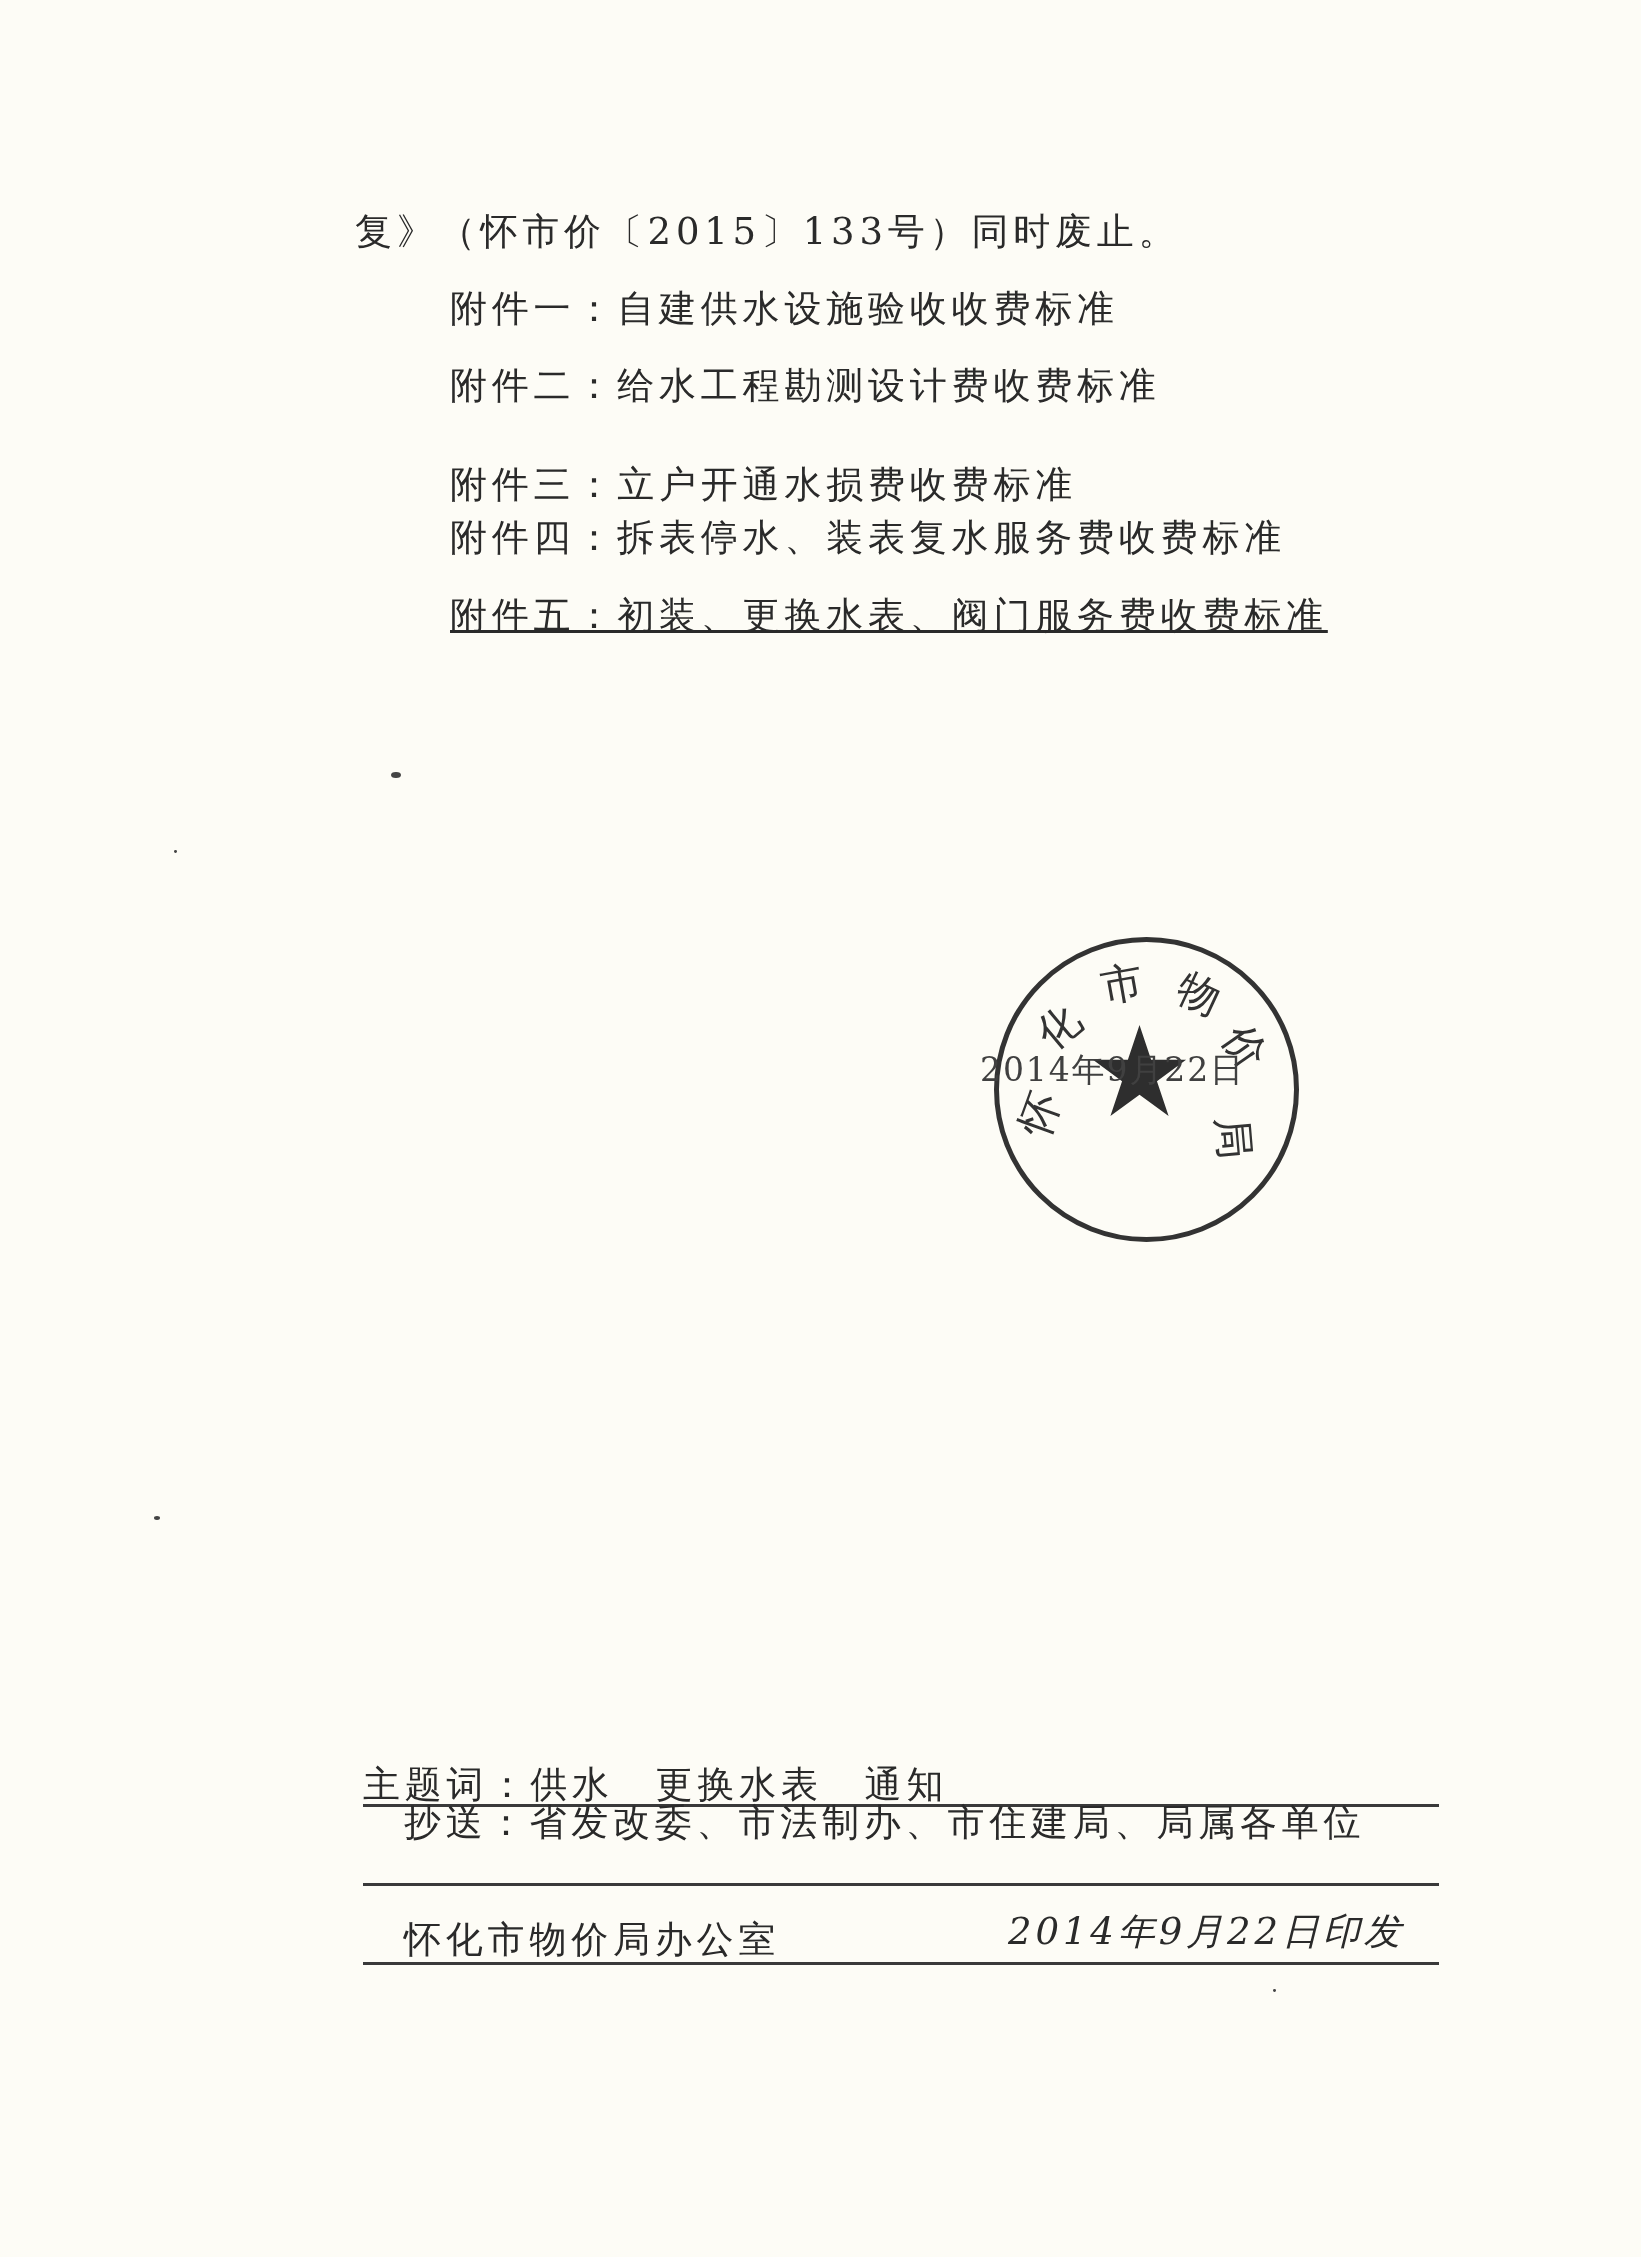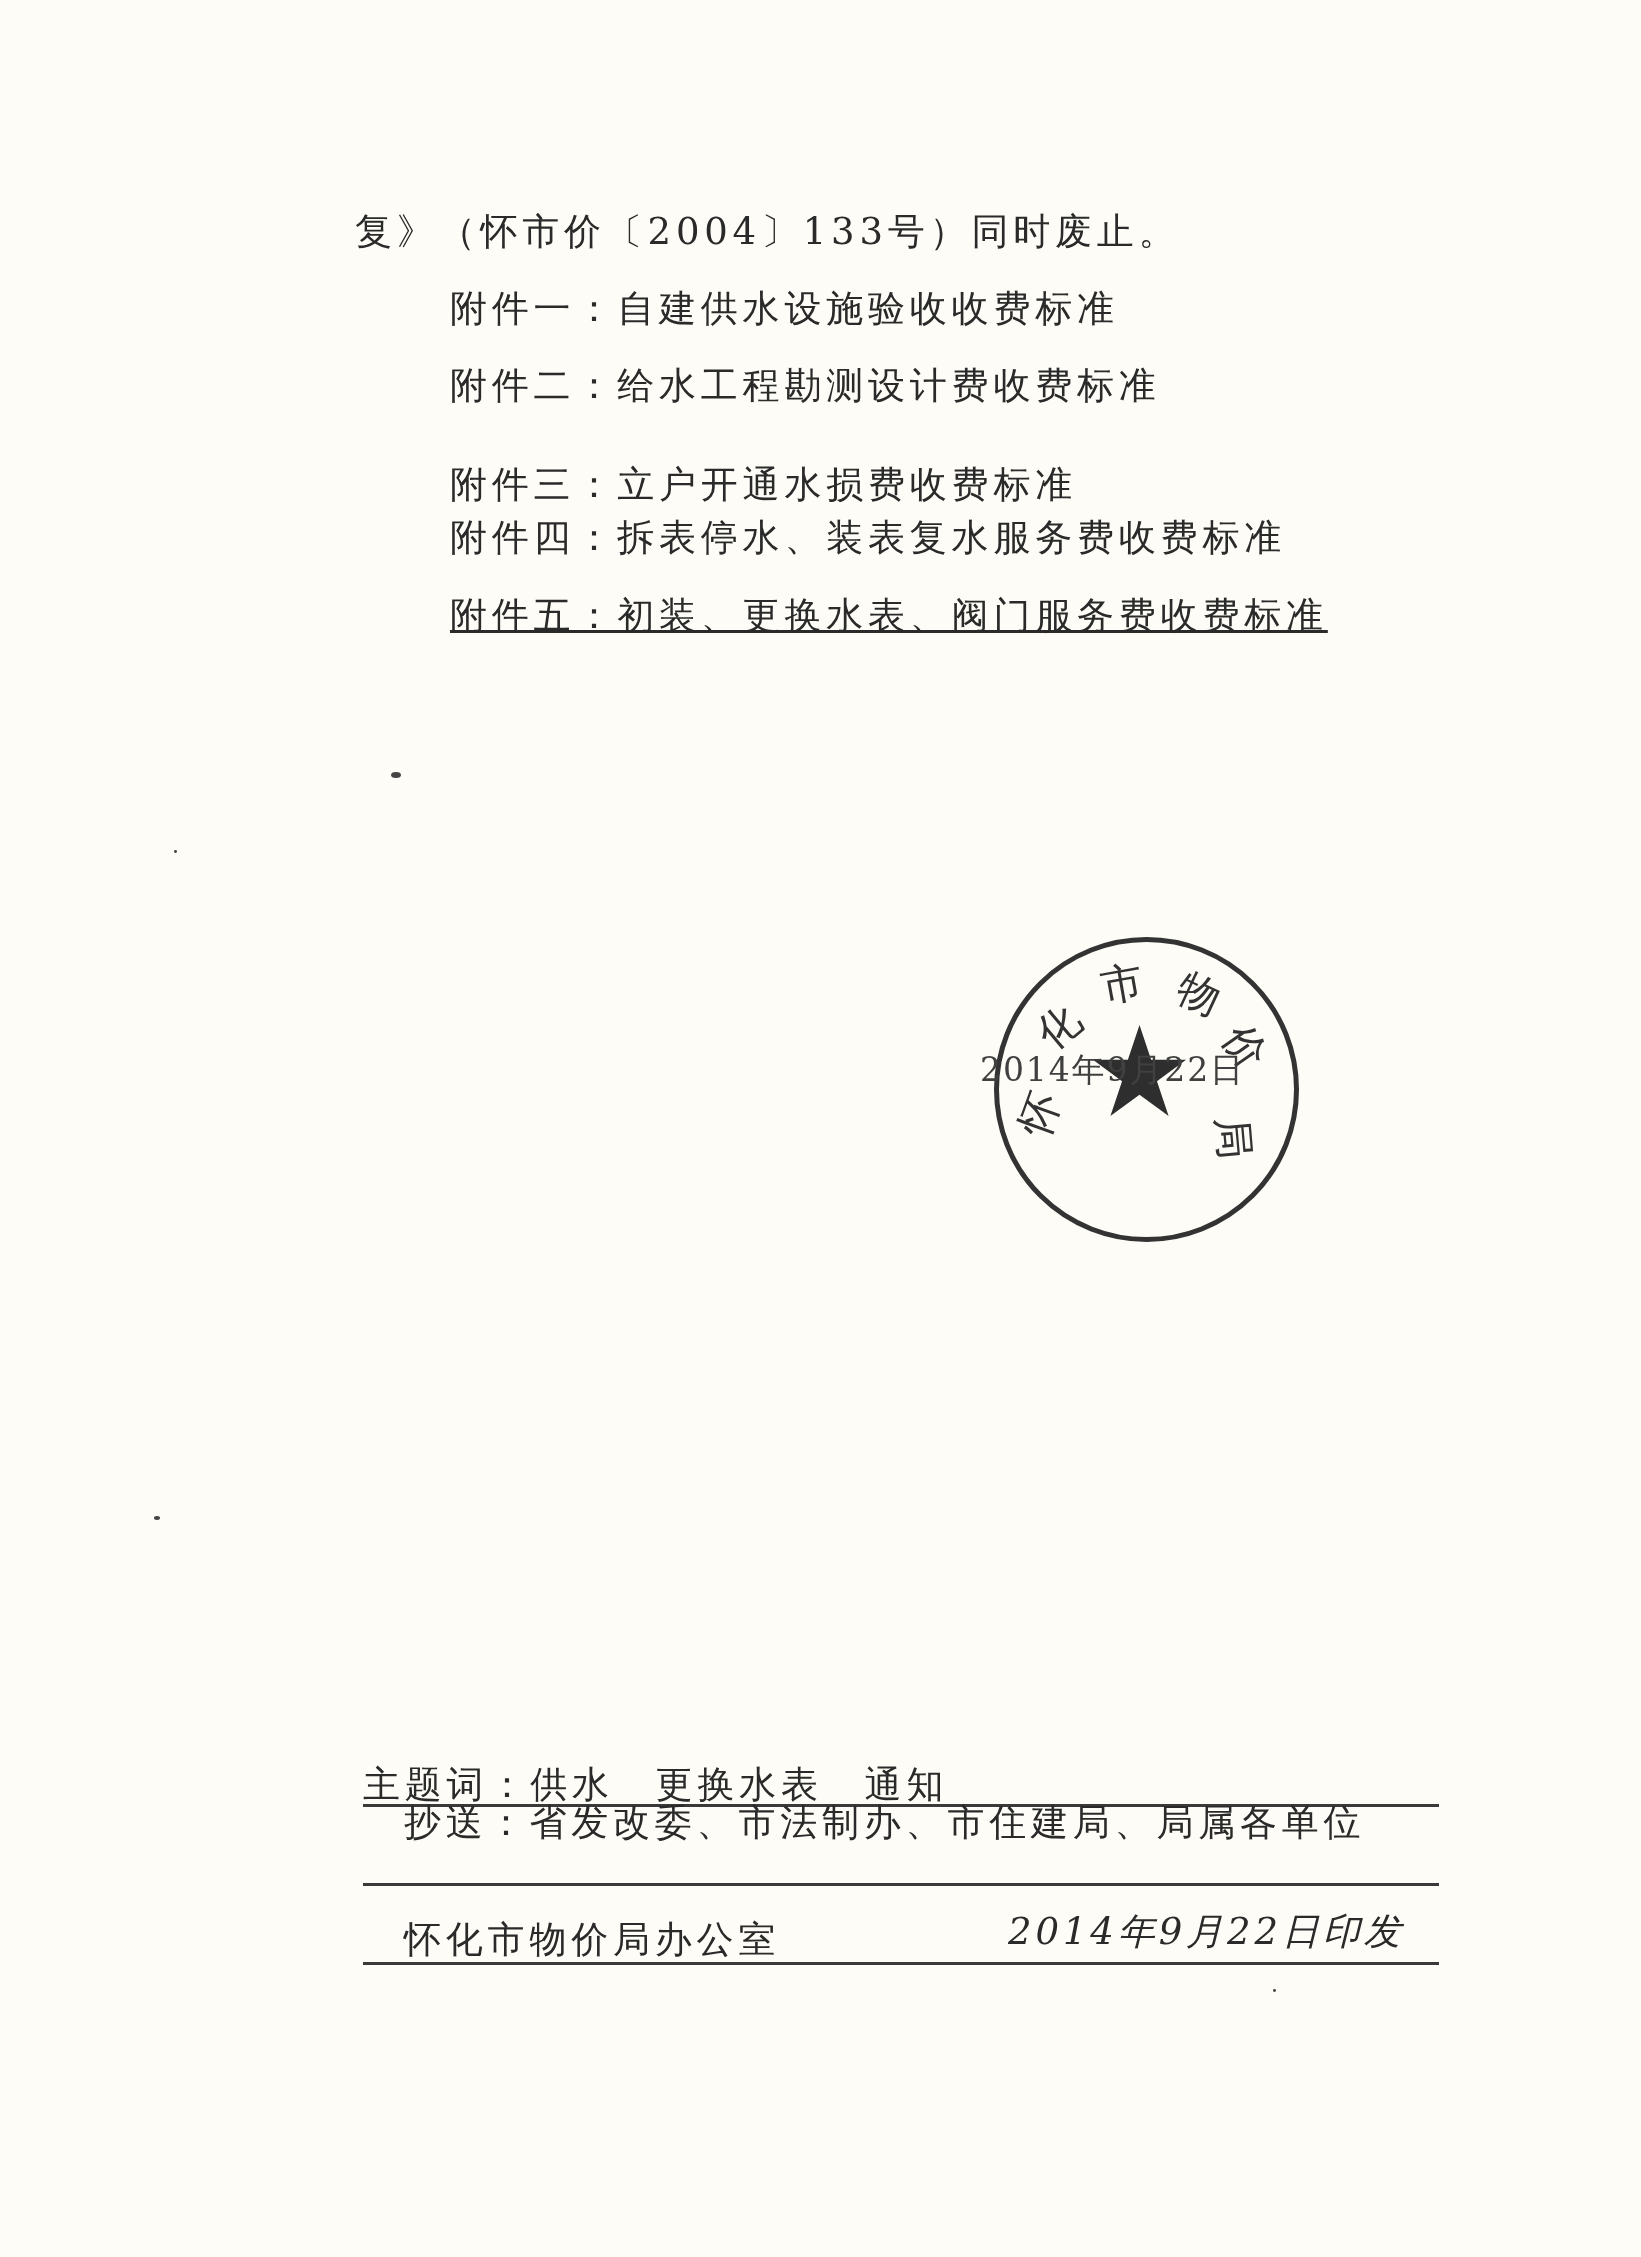--- a/index.html
+++ b/index.html
@@ -31,21 +31,21 @@
     position:absolute; left:1091px; top:1023px; width:97px; height:97px;
   }
   .speck { position:absolute; background:#444; border-radius:50%; }
   .right { position:absolute; white-space:nowrap; font-size:37px; letter-spacing:3.9px; }
 </style>
 </head>
 <body>
 
 <div>
 
-  <div class="line" style="left:355px; top:209px;">复》（怀市价〔2004〕133号）同时废止。</div>
+  <div class="line" style="left:355px; top:209px;">复》（怀市价〔2015〕133号）同时废止。</div>
 
   <div class="line" style="left:450px; top:286px;">附件一：自建供水设施验收收费标准</div>
   <div class="line" style="left:450px; top:363px;">附件二：给水工程勘测设计费收费标准</div>
   <div class="line" style="left:450px; top:462px;">附件三：立户开通水损费收费标准</div>
   <div class="line" style="left:450px; top:515px;">附件四：拆表停水、装表复水服务费收费标准</div>
   <div class="line" style="left:450px; top:593px;text-decoration:underline;">附件五：初装、更换水表、阀门服务费收费标准</div>
 
   <div class="stamp"></div>
   <span class="stamp-text" style="left:1019px; top:1086px; transform:rotate(-70deg);">怀</span>
   <span class="stamp-text" style="left:1038px; top:999px; transform:rotate(-40deg);">化</span>

